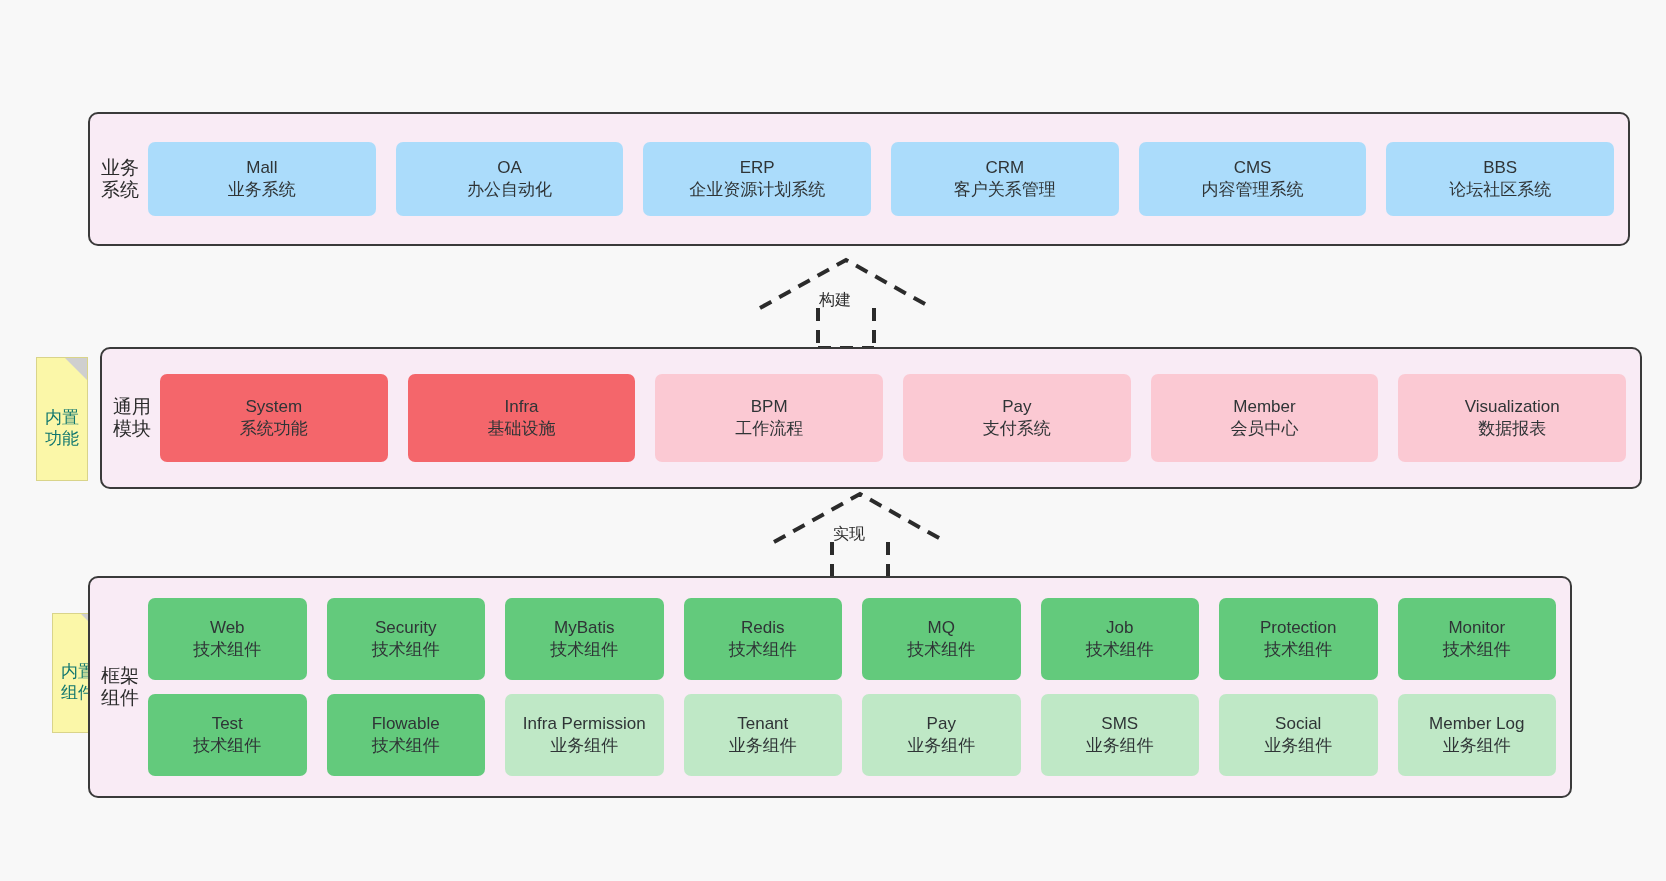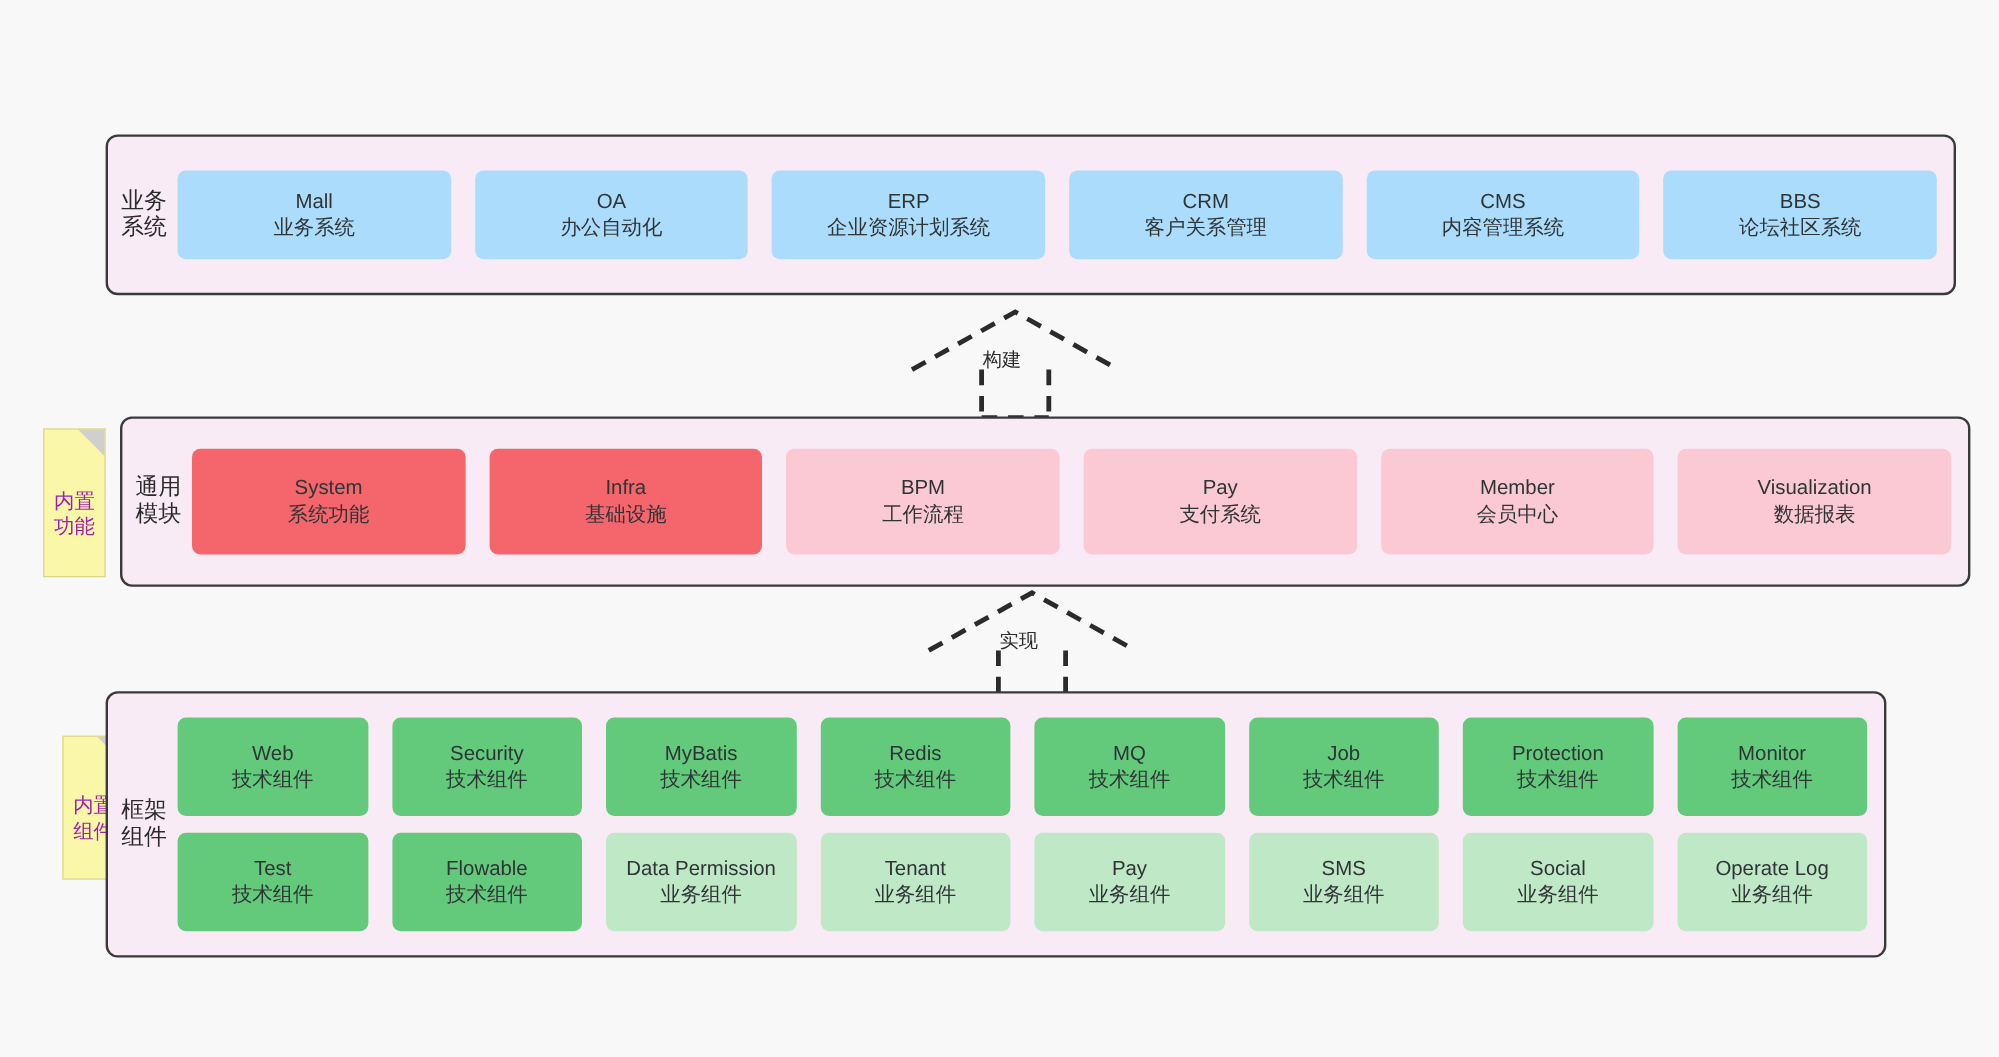--- a/index.html
+++ b/index.html
@@ -88,21 +88,21 @@
 
   
   .sticky{
     position:absolute;
     width:52px;
     background:#fbf7a8;
     border:1px solid #d9d48a;
     box-sizing:border-box;
     font-size:17px;
     line-height:1.24;
-    color:#a21caf;
+    color:#0f766e;
     text-align:center;
     padding:26px 2px 8px 2px;
     display:flex;
     align-items:center;
     justify-content:center;
     word-break:break-all;
     user-select:none;
   }
   .sticky .fold{
     position:absolute;
@@ -274,41 +274,41 @@
       <div class="row">
         <div class="card c-green">
           <span class="t1">Test</span>
           <span class="t2">技术组件</span>
         </div>
         <div class="card c-green">
           <span class="t1">Flowable</span>
           <span class="t2">技术组件</span>
         </div>
         <div class="card c-greenlite">
-          <span class="t1">Data Permission</span>
+          <span class="t1">Infra Permission</span>
           <span class="t2">业务组件</span>
         </div>
         <div class="card c-greenlite">
           <span class="t1">Tenant</span>
           <span class="t2">业务组件</span>
         </div>
         <div class="card c-greenlite">
           <span class="t1">Pay</span>
           <span class="t2">业务组件</span>
         </div>
         <div class="card c-greenlite">
           <span class="t1">SMS</span>
           <span class="t2">业务组件</span>
         </div>
         <div class="card c-greenlite">
           <span class="t1">Social</span>
           <span class="t2">业务组件</span>
         </div>
         <div class="card c-greenlite">
-          <span class="t1">Operate Log</span>
+          <span class="t1">Member Log</span>
           <span class="t2">业务组件</span>
         </div>
       </div>
 
     </div>
   </div>
 
 </div>
 
 </body></html>

